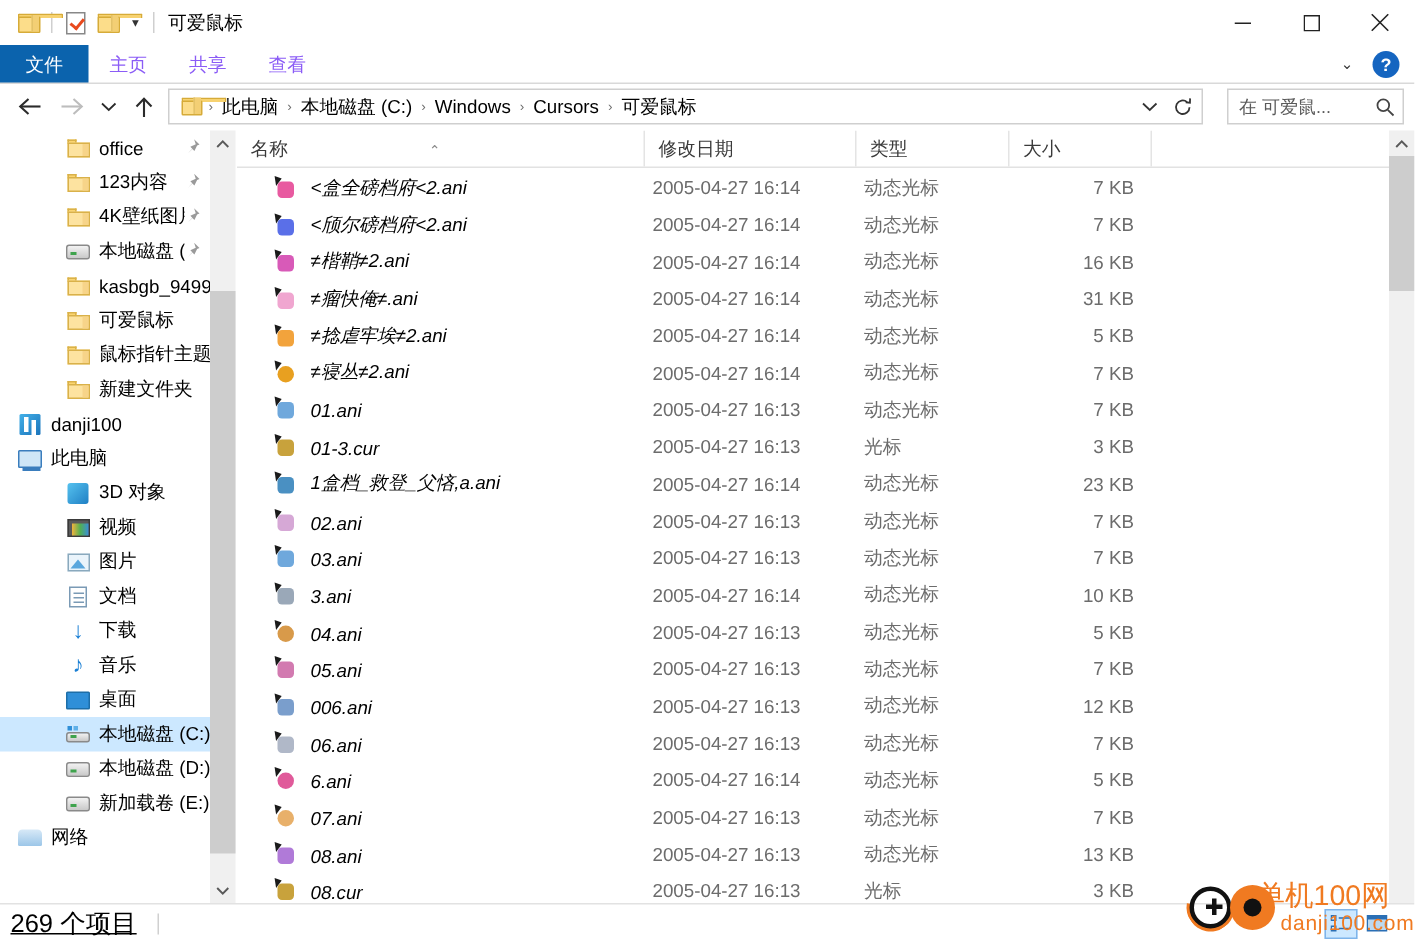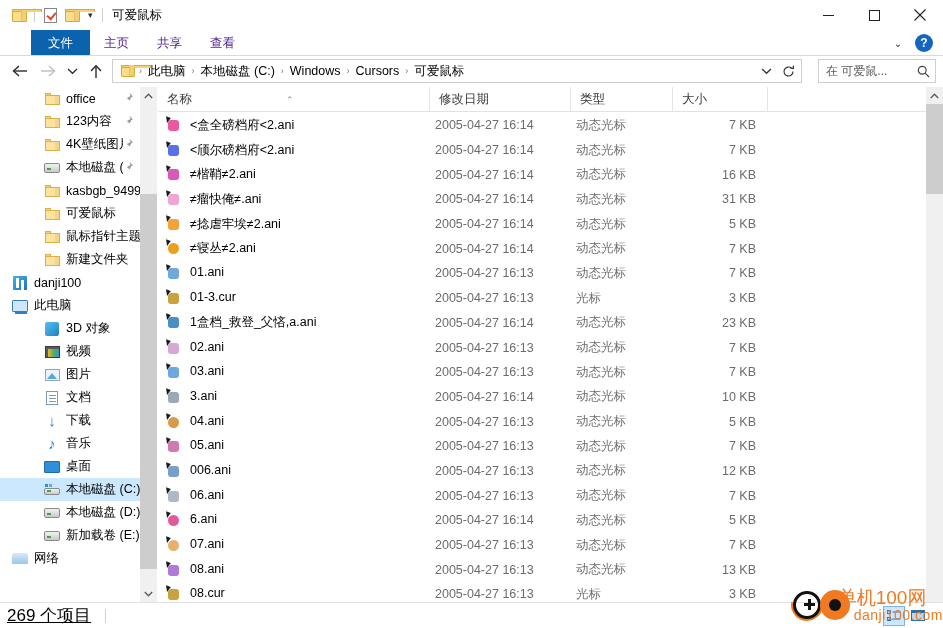--- a/index.html
+++ b/index.html
@@ -46,23 +46,23 @@
   }
   .wincontrols { position: absolute; right: 0; top: 0; display: flex; height: 30px; }
   .wc { width: 46px; height: 30px; display: flex; align-items: center; justify-content: center; color: #222; }
   .wc svg { display: block; }
 
   
   .ribbon {
     position: absolute; left: 0; top: 30px; width: 943px; height: 26px;
     background: #ffffff;
   }
-  .tabs { position: absolute; left: 0; top: 0; display: flex; height: 26px; margin-left: 31px; }
+  .tabs { position: absolute; left: 0; top: 0; display: flex; height: 26px; }
   .tab {
-    height: 26px; line-height: 26px; padding: 0 14px; font-size: 12.5px; color: #4c1d95;
+    height: 26px; line-height: 26px; padding: 0 14px; font-size: 12.5px; color: #8b5cf6;
     white-space: nowrap;
   }
   .tab.file { background: #0b63ad; color: #fff; padding: 0 17px; }
   .ribbon-right { position: absolute; right: 4px; top: 0; height: 26px; display: flex; align-items: center; gap: 6px; }
   .rb-caret { font-size: 10px; color: #333; width: 22px; text-align: center; }
   .help-btn {
     width: 18px; height: 18px; border-radius: 50%; background: #1565c0; color: #fff;
     font-size: 12px; font-weight: bold; display: flex; align-items: center; justify-content: center;
     margin-right: 6px;
   }
@@ -144,21 +144,21 @@
   
   .filepane { position: absolute; left: 158px; top: 0; width: 768px; height: 515px; background: #fff; overflow: hidden; }
   .colhdr { position: absolute; left: 0; top: 0; width: 768px; height: 25px; background: #fff; border-bottom: 1px solid #e2e2e2; }
   .col {
     position: absolute; top: 0; height: 24px; line-height: 24px; font-size: 12.5px; color: #3a3a3a;
     padding-left: 9px; border-right: 1px solid #e4e4e4; white-space: nowrap;
   }
   .sortmark { position: absolute; top: 1px; font-size: 9px; color: #8a8a8a; }
   .rows { position: absolute; left: 0; top: 26px; width: 768px; }
   .row { position: relative; height: 24.7px; display: flex; align-items: center; font-size: 12.5px; color: #000; }
-  .cell-name { position: absolute; left: 6px; display: flex; align-items: flex-start; white-space: nowrap; }
+  .cell-name { position: absolute; left: 23px; display: flex; align-items: flex-end; white-space: nowrap; font-style: italic; }
   .cell-name .fico { width: 20px; min-width: 20px; height: 16px; margin-right: 6px; position: relative; }
   .cell-date { position: absolute; left: 277px; color: #6c6c6c; white-space: nowrap; }
   .cell-type { position: absolute; left: 418px; color: #6c6c6c; white-space: nowrap; }
   .cell-size { position: absolute; left: 520px; width: 78px; text-align: right; color: #6c6c6c; white-space: nowrap; }
 
   
   .curico { position: absolute; left: 0; top: 0; width: 20px; height: 16px; }
   .curico .arrow {
     position: absolute; left: 1px; top: 0px; width: 0; height: 0;
     border-left: 3px solid transparent; border-right: 2px solid transparent; border-top: 6px solid #1a1a1a;

